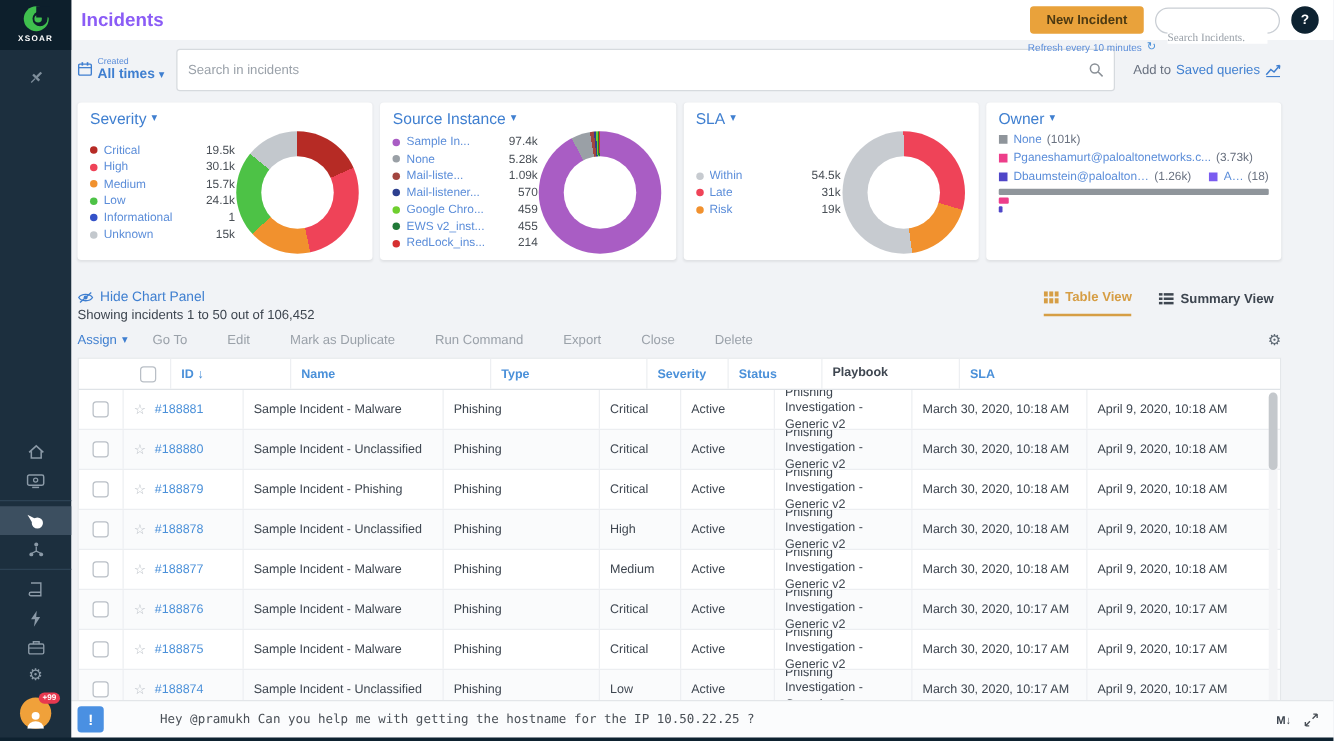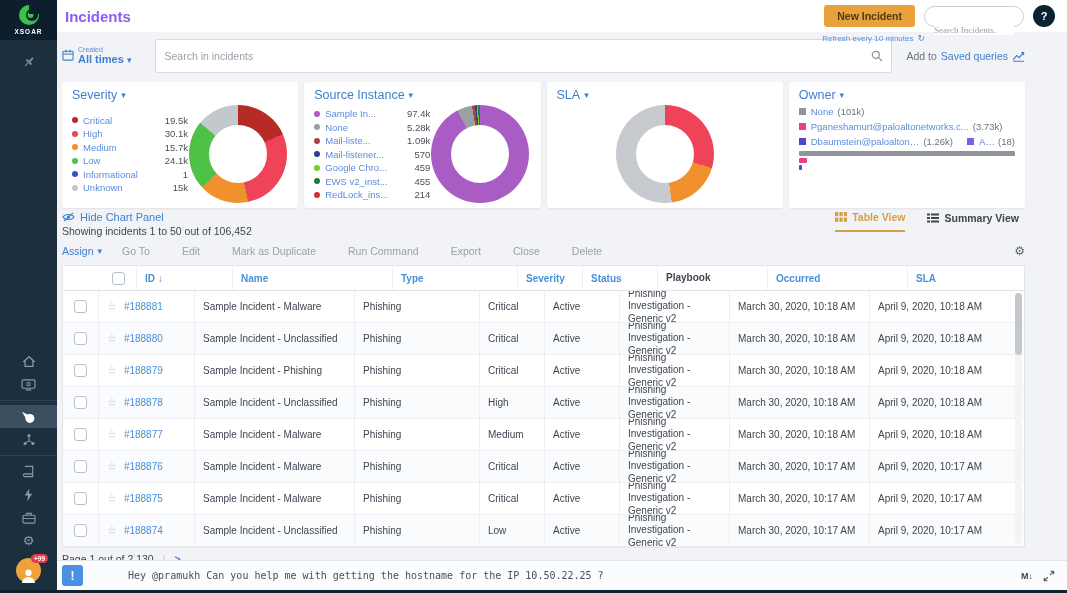--- a/index.html
+++ b/index.html
@@ -34,21 +34,21 @@
   .main{position:absolute;left:62px;right:42px;top:32px;}
 
   .filterbar{position:relative;margin-top:7px;display:flex;align-items:center;}
   .refresh-note{position:absolute;top:-6px;right:100px;font-size:8px;color:#5b8dd9;display:flex;align-items:center;gap:4px;}
   .refresh-glyph{font-family:"DejaVu Sans",sans-serif;font-size:9px;color:#4a90d9;}
   .created-dd{display:flex;align-items:flex-start;gap:4px;cursor:pointer;min-width:58px;}
   .created-stack{display:flex;flex-direction:column;line-height:1.1;}
   .created-label{font-size:7px;color:#5b8dd9;}
   .created-value{font-size:11px;color:#3f7fd0;font-weight:bold;}
   .caret{color:#3f7fd0;font-family:"DejaVu Sans",sans-serif;font-size:9px;}
-  .search-main{flex:1;display:flex;align-items:center;border:1px solid #d6dade;border-radius:3px;background:#fff;height:25px;padding:16px 8px;margin:0 15px 0 24px;}
+  .search-main{flex:1;display:flex;align-items:center;border:1px solid #d6dade;border-radius:3px;background:#fff;height:25px;padding:16px 8px;margin:0 15px 0 10px;}
   .search-main input{border:none;outline:none;flex:1;font-size:10.5px;color:#4a5057;font-family:"Liberation Sans",sans-serif;}
   .search-main input::placeholder{color:#9aa1a9;}
   .saved-q{display:flex;align-items:center;gap:4px;font-size:10.5px;white-space:nowrap;}
   .saved-q .addto{color:#6a7280;}
   .saved-q .link{color:#3f7fd0;cursor:pointer;}
 
   
   .charts{display:flex;gap:6px;margin-top:9px;height:126px;}
   .card{flex:1;background:#fff;border-radius:3px;box-shadow:0 1px 2px rgba(0,0,0,.07);padding:6px 10px;overflow:hidden;}
   .card-title{font-size:12.5px;color:#3f7fd0;display:flex;align-items:center;gap:4px;cursor:pointer;}
@@ -63,21 +63,21 @@
   .donut::after{content:"";position:absolute;inset:20.5%;background:#fff;border-radius:50%;}
   .ow-row{font-size:9.5px;margin:4px 0;display:flex;gap:14px;white-space:nowrap;overflow:hidden;}
   .ow-item{display:inline-flex;align-items:center;cursor:pointer;overflow:hidden;}
   .ow-sq{width:7px;height:7px;margin-right:5px;flex-shrink:0;}
   .ow-label{color:#5b8dd9;overflow:hidden;text-overflow:ellipsis;}
   .ow-count{color:#6a7280;margin-left:4px;}
   .ow-bars{margin-top:4px;}
   .ow-bar{height:5px;margin-bottom:2px;border-radius:1px;}
 
   
-  .listhead{display:flex;margin-top:3px;align-items:flex-start;}
+  .listhead{display:flex;margin-top:24px;align-items:flex-start;}
   .lh-left{display:flex;flex-direction:column;gap:2px;}
   .hide-chart{display:flex;align-items:center;gap:5px;font-size:11px;color:#3f7fd0;cursor:pointer;}
   .showing{font-size:10.5px;color:#3e4650;}
   .view-tabs{margin-left:auto;display:flex;gap:22px;margin-right:6px;}
   .tab{display:flex;align-items:center;gap:5px;font-size:10.5px;font-weight:bold;color:#3e4650;padding-bottom:7px;cursor:pointer;}
   .tab.active{color:#d69e45;border-bottom:2px solid #d69e45;}
 
   
   .actionbar{display:flex;align-items:center;margin-top:4px;height:20px;}
   .assign{display:flex;align-items:center;gap:4px;font-size:10.5px;color:#3f7fd0;cursor:pointer;margin-right:20px;}
@@ -346,20 +346,37 @@
               <div class="donut" style="background: conic-gradient(rgb(169, 93, 196) 0deg, rgb(169, 93, 196) 332.46deg, rgb(154, 160, 166) 332.46deg, rgb(154, 160, 166) 350.48deg, rgb(162, 69, 63) 350.48deg, rgb(162, 69, 63) 354.2deg, rgb(45, 63, 143) 354.2deg, rgb(45, 63, 143) 356.15deg, rgb(111, 207, 46) 356.15deg, rgb(111, 207, 46) 357.72deg, rgb(33, 122, 56) 357.72deg, rgb(33, 122, 56) 359.27deg, rgb(214, 48, 49) 359.27deg, rgb(214, 48, 49) 360deg);"></div>
             </div>
         </div>
       </div>
       <div class="card">
         <div class="card-title">
             <span>SLA</span>
             <span class="caret">▾</span>
           </div>
         <div class="card-body">
+          <div class="legend">
+              <div class="lg-row">
+                <span class="lg-dot" style="background: rgb(199, 203, 208);"></span>
+                <span class="lg-label">Within</span>
+                <span class="lg-val">54.5k</span>
+              </div>
+              <div class="lg-row">
+                <span class="lg-dot" style="background: rgb(239, 67, 88);"></span>
+                <span class="lg-label">Late</span>
+                <span class="lg-val">31k</span>
+              </div>
+              <div class="lg-row">
+                <span class="lg-dot" style="background: rgb(241, 145, 46);"></span>
+                <span class="lg-label">Risk</span>
+                <span class="lg-val">19k</span>
+              </div>
+            </div>
           <div class="donut-wrap">
               <div class="donut" style="background: conic-gradient(from 172deg, rgb(199, 203, 208) 0deg, rgb(199, 203, 208) 187.75deg, rgb(239, 67, 88) 187.75deg, rgb(239, 67, 88) 294.55deg, rgb(241, 145, 46) 294.55deg, rgb(241, 145, 46) 360deg);"></div>
             </div>
         </div>
       </div>
       <div class="card">
         <div class="card-title">
             <span>Owner</span>
             <span class="caret">▾</span>
           </div>
@@ -460,21 +477,20 @@
             <span class="cbx"></span>
           </div>
         <div class="cell col-id">
             <span><span>ID</span><span class="sortarrow">↓</span></span>
           </div>
         <div class="cell col-name">Name</div>
         <div class="cell col-type">Type</div>
         <div class="cell col-sev">Severity</div>
         <div class="cell col-status">Status</div>
         <div class="cell col-play">Playbook</div>
-        <div class="cell col-occ">Occurred</div>
         <div class="cell col-sla">SLA</div>
       </div>
       <div>
           <div class="trow">
             <div class="cell col-check">
               <span class="cbx"></span>
             </div>
             <div class="cell col-id">
               <span class="star">☆</span>
               <a class="idlink">#188881</a>

